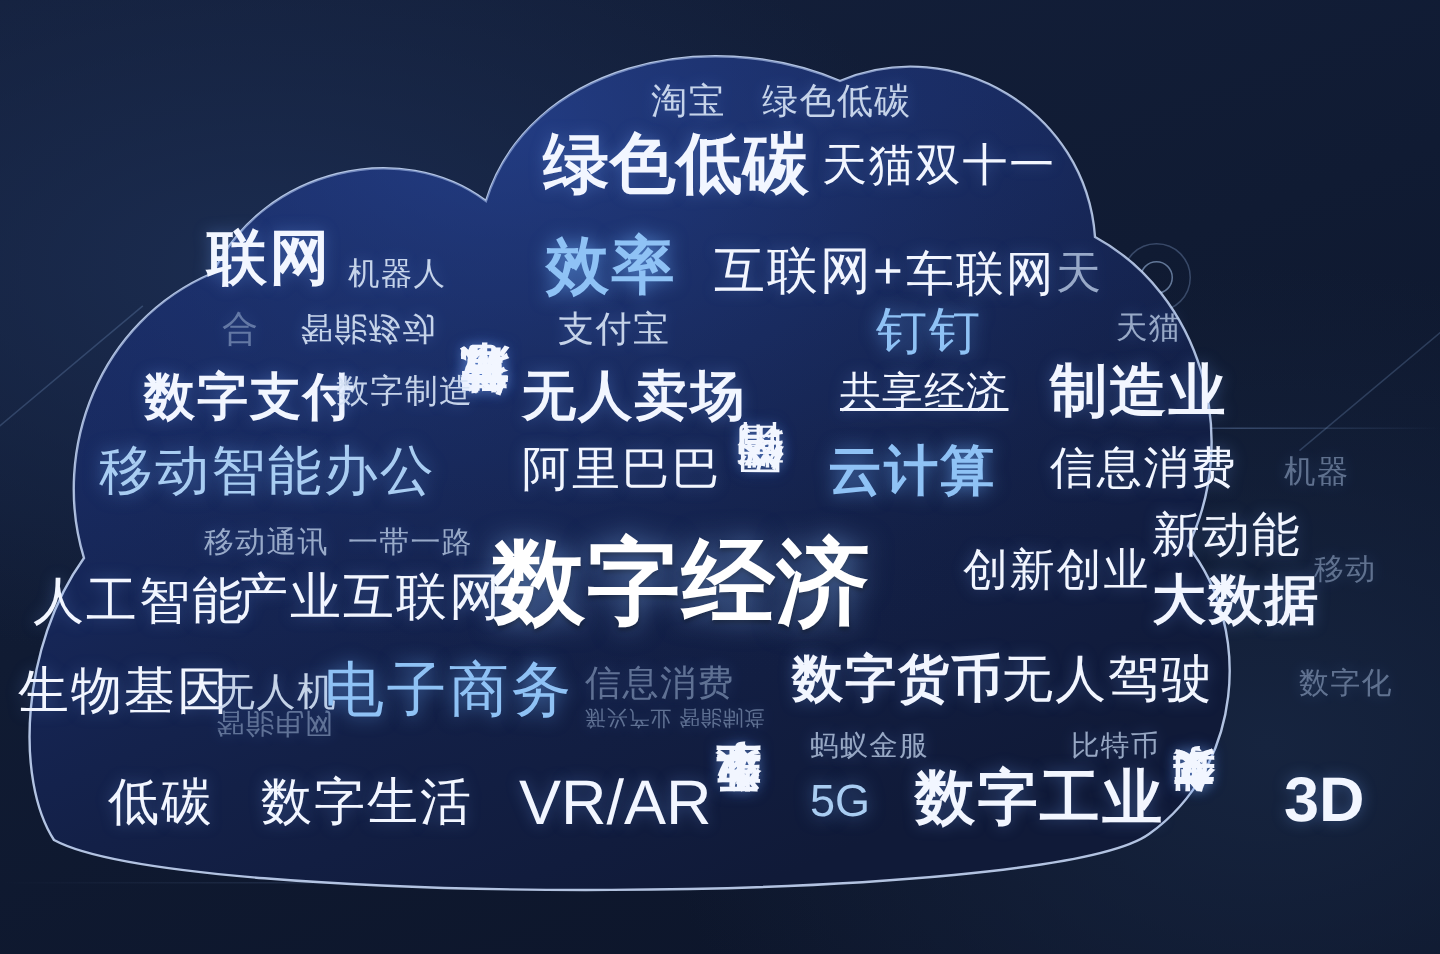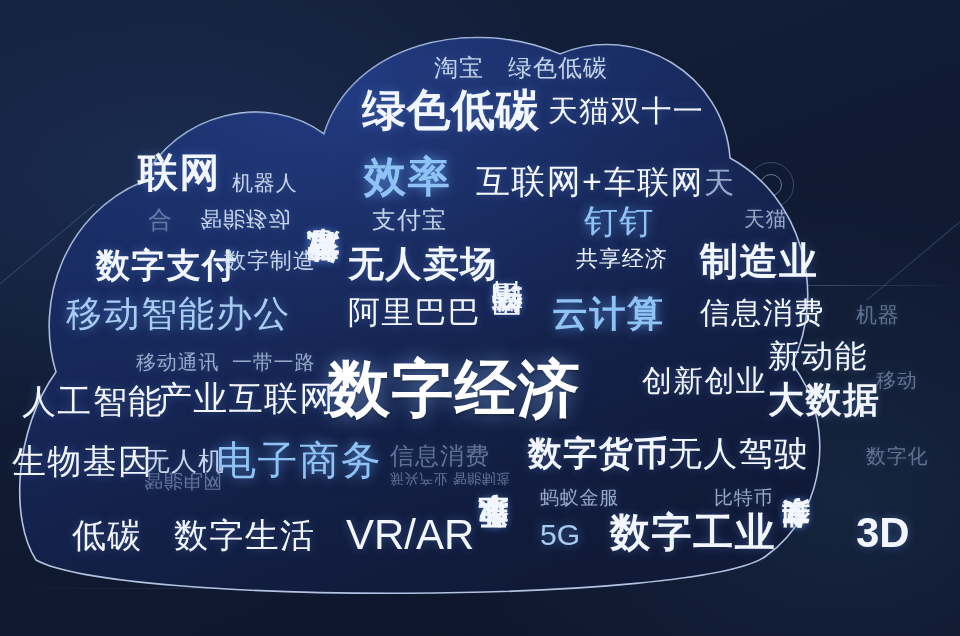--- a/index.html
+++ b/index.html
@@ -119,21 +119,21 @@
 
   <span class="w bold vert rot180" style="left:306px;top:150px;font-size:32px;height:140px;">智慧城市</span>
 
   <span class="w thin dim" style="left:372px;top:208px;font-size:24px;">支付宝</span>
   <span class="w reg blue" style="left:584px;top:204px;font-size:34px;">钉钉</span>
   <span class="w thin dimmer" style="left:704px;top:208px;font-size:21px;margin-left:40px;">天猫</span>
 
   <span class="w bold" style="left:96px;top:248px;font-size:34px;">数字支付</span>
   <span class="w thin dim" style="left:224px;top:250px;font-size:22px;">数字制造</span>
   <span class="w bold" style="left:348px;top:246px;font-size:36px;text-align:center;">无人卖场</span>
-  <span class="w thin" style="left:576px;top:248px;font-size:22px;">共享经济</span>
+  <span class="w thin" style="left:560px;top:248px;font-size:27px;text-decoration:underline;">共享经济</span>
   <span class="w bold" style="left:700px;top:242px;font-size:38px;">制造业</span>
 
   <span class="w reg vert rot180" style="left:490px;top:206px;font-size:32px;height:134px;">网络营销</span>
 
   <span class="w reg blue2" style="left:66px;top:296px;font-size:36px;">移动智能办公</span>
   <span class="w thin" style="left:348px;top:296px;font-size:32px;">阿里巴巴</span>
   <span class="w bold blue" style="left:552px;top:296px;font-size:36px;">云计算</span>
   <span class="w thin" style="left:700px;top:298px;font-size:30px;">信息消费</span>
   <span class="w thin faint" style="left:856px;top:304px;font-size:21px;">机器</span>
 

